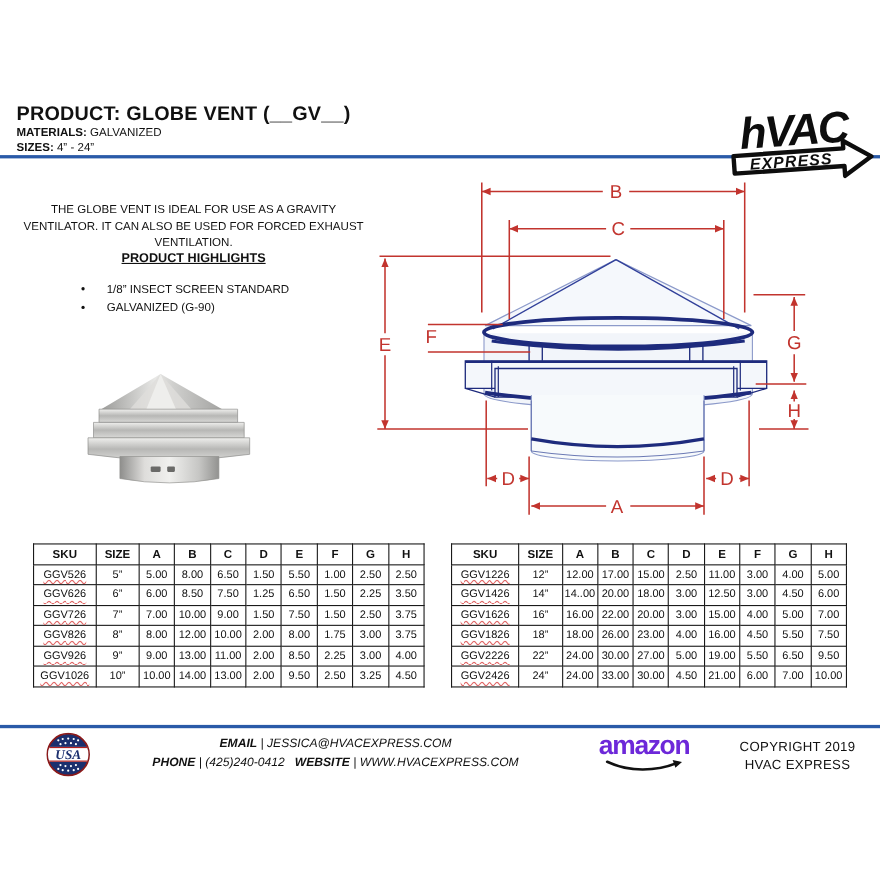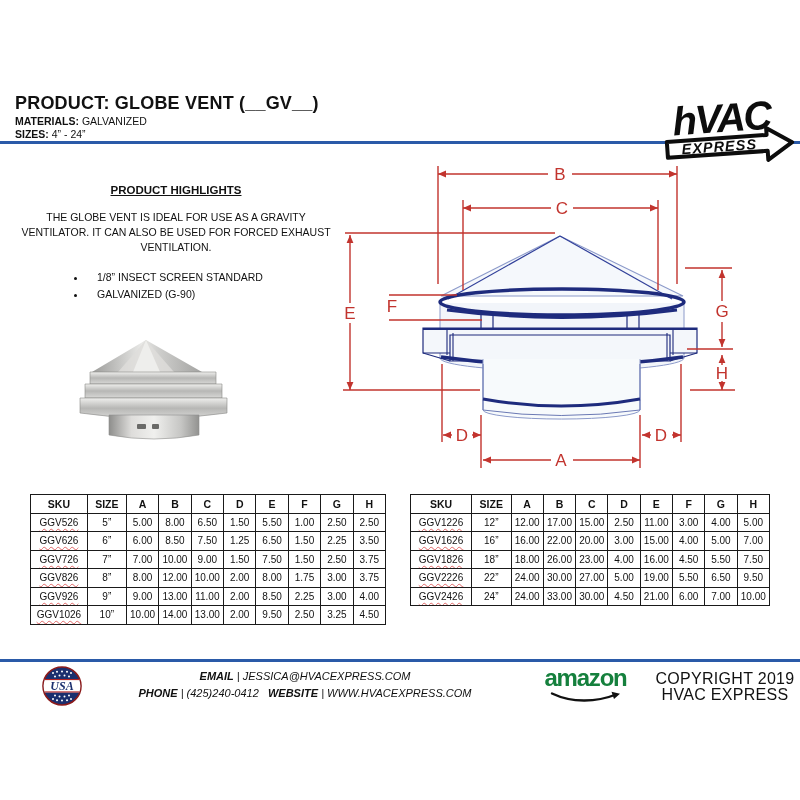--- a/index.html
+++ b/index.html
@@ -37,22 +37,22 @@
   .spec-table td.sku{text-decoration:underline;text-decoration-style:wavy;
       text-decoration-color:#e06666;text-decoration-thickness:1px;text-underline-offset:2px;}
   #table-left{left:30px;top:494px;width:356px;}
   #table-right{left:410px;top:494px;width:360px;}
 
   
   #usa-badge{left:42px;top:666px;width:40px;height:40px;}
   #contact{left:95px;top:668px;width:420px;text-align:center;font-size:11px;line-height:17px;font-style:italic;}
   .ft-label{font-weight:bold;}
   #amazon{left:538px;top:667px;width:95px;text-align:center;}
-  #amazon-word{font-size:24px;font-weight:bold;letter-spacing:-1.2px;color:#15803d;line-height:22px;}
-  #copyright{left:655px;top:671px;width:140px;text-align:center;font-size:16px;
+  #amazon-word{font-size:24px;font-weight:bold;letter-spacing:-1.2px;color:#6d28d9;line-height:22px;}
+  #copyright{left:655px;top:671px;width:140px;text-align:center;font-size:12px;
       line-height:16px;letter-spacing:.3px;}
 </style>
 </head>
 <body>
 
 <div class="abs" id="product-line">
   <span>PRODUCT:</span>
   <span>GLOBE VENT (__GV__)</span>
 </div>
 <div class="abs" id="materials-line">
@@ -67,22 +67,22 @@
 
 <svg class="abs" id="hvac-logo" viewBox="0 0 145 80">
   <g transform="rotate(-4 72 40)">
     <text x="72" y="44" text-anchor="middle" font-family="Liberation Sans, sans-serif" font-size="40" font-weight="900" font-style="italic" letter-spacing="-2" fill="#0d0d0d">hVAC</text>
     <polygon points="16,50 116,50 116,43 141,59 116,75 116,66 16,66" fill="#ffffff" stroke="#0d0d0d" stroke-width="4" stroke-linejoin="round"></polygon>
     <text x="68" y="63.5" text-anchor="middle" font-family="Liberation Sans, sans-serif" font-size="14.5" font-weight="900" font-style="italic" letter-spacing="1" fill="#0d0d0d">EXPRESS</text>
   </g>
 </svg>
 
 <div class="abs" id="highlights">
+  <div id="highlights-body">THE GLOBE VENT IS IDEAL FOR USE AS A GRAVITY VENTILATOR. IT CAN ALSO BE USED FOR FORCED EXHAUST VENTILATION.</div>
   <div id="highlights-title">PRODUCT HIGHLIGHTS</div>
-  <div id="highlights-body">THE GLOBE VENT IS IDEAL FOR USE AS A GRAVITY VENTILATOR. IT CAN ALSO BE USED FOR FORCED EXHAUST VENTILATION.</div>
   <ul id="highlights-bullets">
     <li>1/8” INSECT SCREEN STANDARD</li>
     <li>GALVANIZED (G-90)</li>
   </ul>
 </div>
 
 <svg class="abs" id="product-photo" width="152" height="108" viewBox="0 0 152 108">
   <defs>
     <linearGradient id="met" x1="0" y1="0" x2="0" y2="1">
       <stop offset="0" stop-color="#efefed"></stop>
@@ -330,20 +330,32 @@
         <td class="sku">GGV1226</td>
         <td>12”</td>
         <td>12.00</td>
         <td>17.00</td>
         <td>15.00</td>
         <td>2.50</td>
         <td>11.00</td>
         <td>3.00</td>
         <td>4.00</td>
         <td>5.00</td>
+      </tr>
+      <tr>
+        <td class="sku">GGV1426</td>
+        <td>14”</td>
+        <td>14..00</td>
+        <td>20.00</td>
+        <td>18.00</td>
+        <td>3.00</td>
+        <td>12.50</td>
+        <td>3.00</td>
+        <td>4.50</td>
+        <td>6.00</td>
       </tr>
       <tr>
         <td class="sku">GGV1626</td>
         <td>16”</td>
         <td>16.00</td>
         <td>22.00</td>
         <td>20.00</td>
         <td>3.00</td>
         <td>15.00</td>
         <td>4.00</td>

